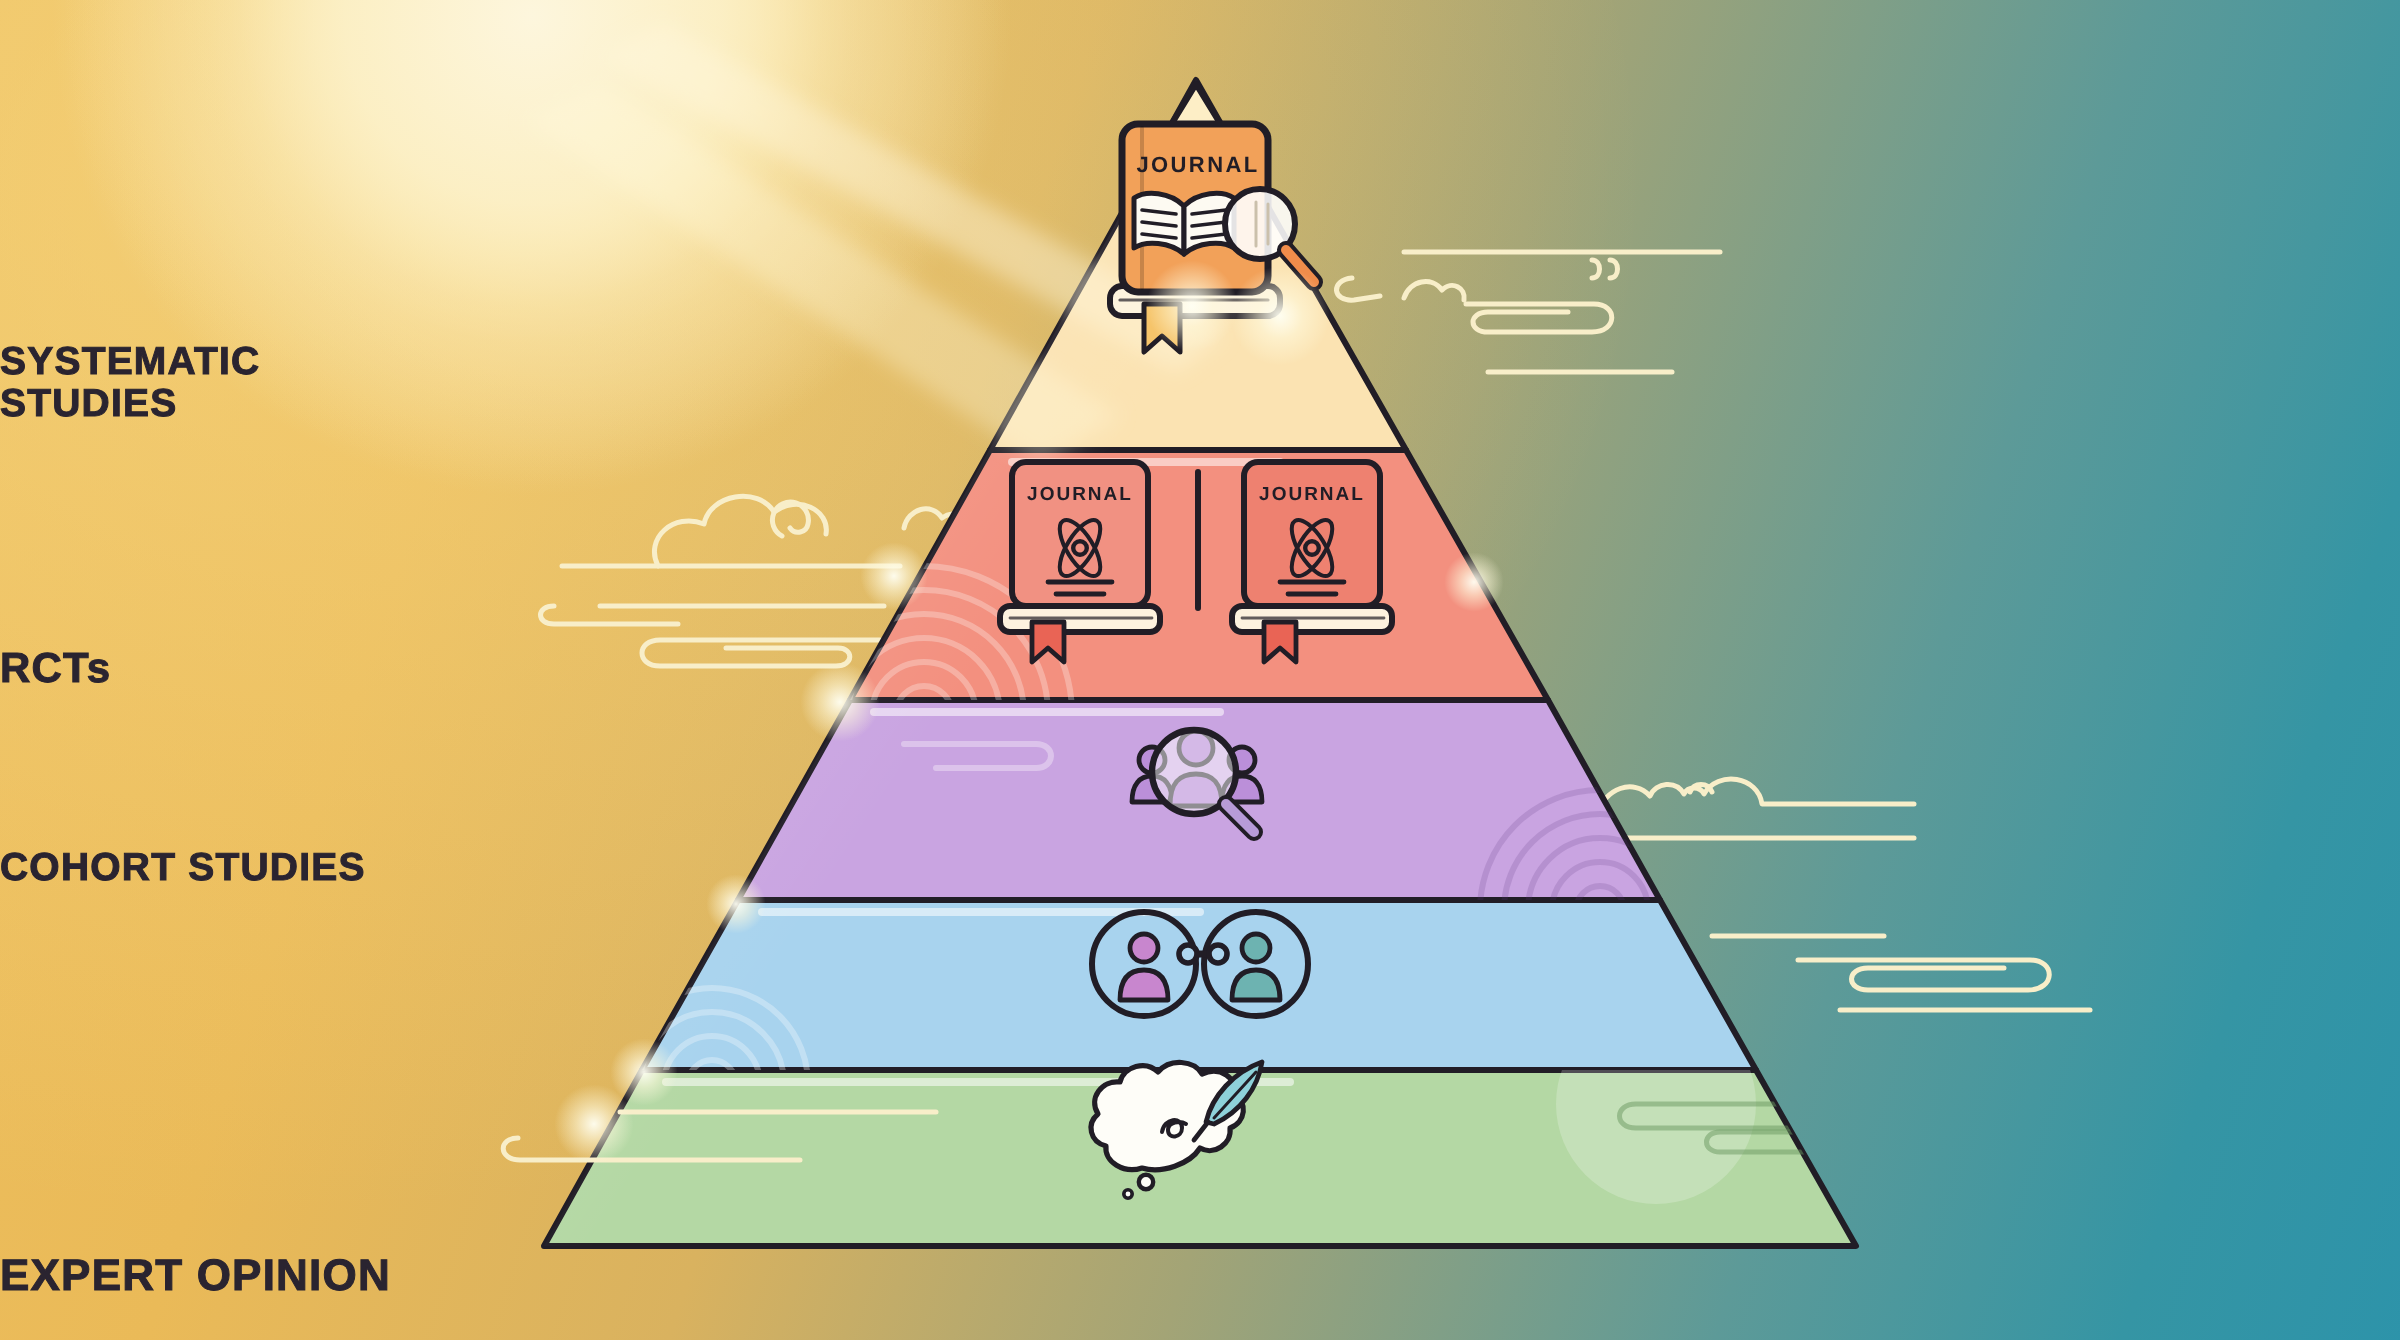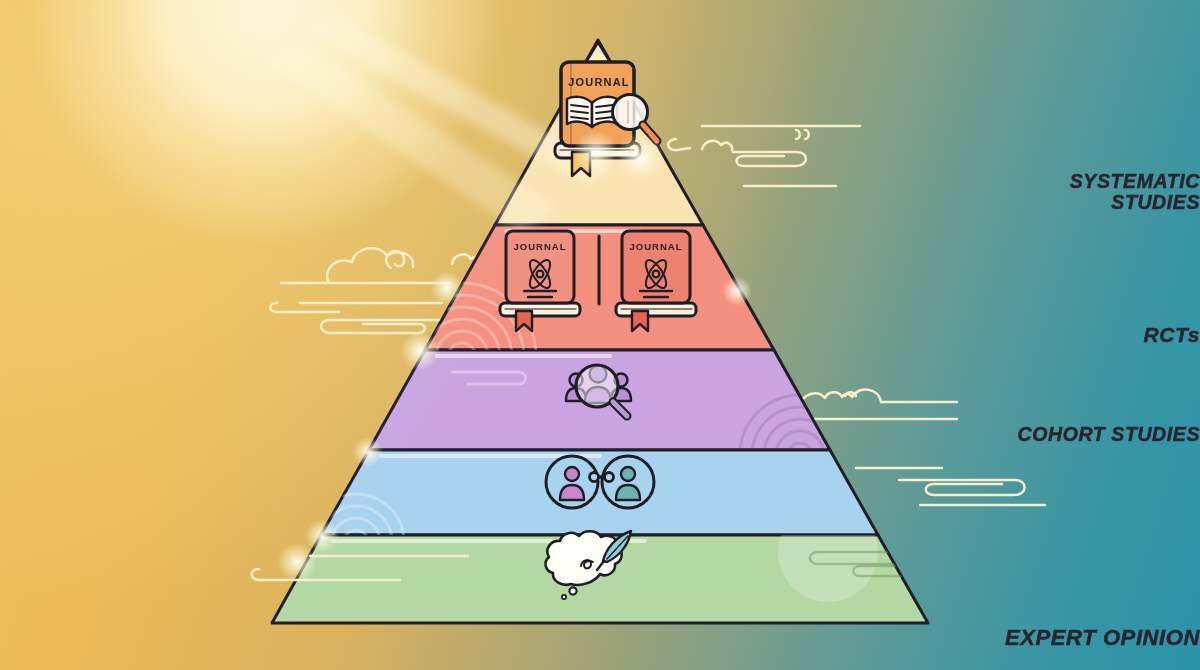--- a/index.html
+++ b/index.html
@@ -7,22 +7,22 @@
     position:relative;width:1200px;height:670px;overflow:hidden;
     font-family:"Liberation Sans",sans-serif;
     background:
       radial-gradient(circle 240px at 266px 8px, rgba(253,246,221,0.95) 0%, rgba(252,240,200,0.8) 45%, rgba(251,236,190,0.4) 68%, rgba(251,236,190,0) 100%),
       radial-gradient(ellipse 950px 720px at 140px 90px, rgba(250,222,140,0.5), rgba(250,222,140,0) 72%),
       linear-gradient(108deg,#edbf5e 0%,#eaba58 20%,#d9b25f 38%,#a3a476 55%,#5d9a98 74%,#3595a4 88%,#2b93ab 100%);
     padding-left: 35px;
   }
   .scene{position:absolute;left:0;top:0;}
   .lvl-label{
-    position:absolute;left:0;width:1200px;text-align:right;
-    font-weight:700;color:#2a2430;letter-spacing:0.6px;font-style:italic;
+    position:absolute;left:0;width:1200px;text-align:left;
+    font-weight:700;color:#2a2430;letter-spacing:0.6px;
     -webkit-text-stroke:0.5px #2a2430;
   }
   .lab-sys{top:171px;font-size:19.5px;line-height:20.5px;}
   .lab-rct{top:323px;font-size:21px;}
   .lab-cohort{top:423px;font-size:19.5px;}
   .lab-case{top:507px;font-size:19.5px;}
   .lab-expert{top:625px;font-size:22px;}
   .sparkle{
     position:absolute;border-radius:50%;
     background:radial-gradient(circle, rgba(255,255,243,0.95) 0%, rgba(255,250,222,0.55) 32%, rgba(255,250,222,0) 70%);

